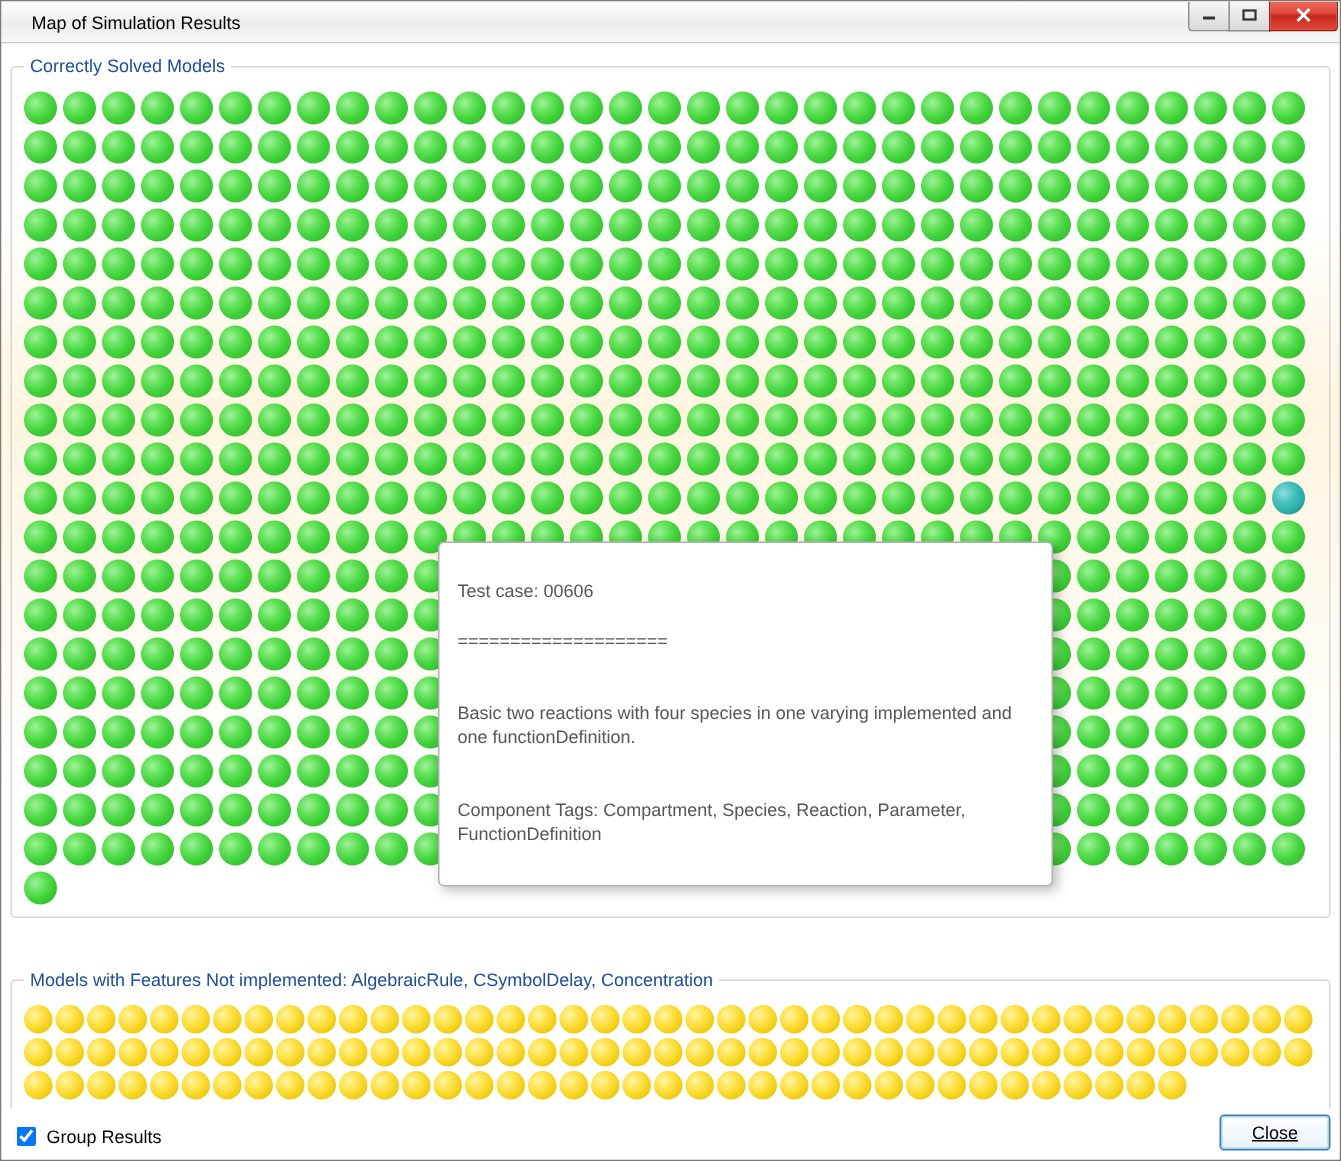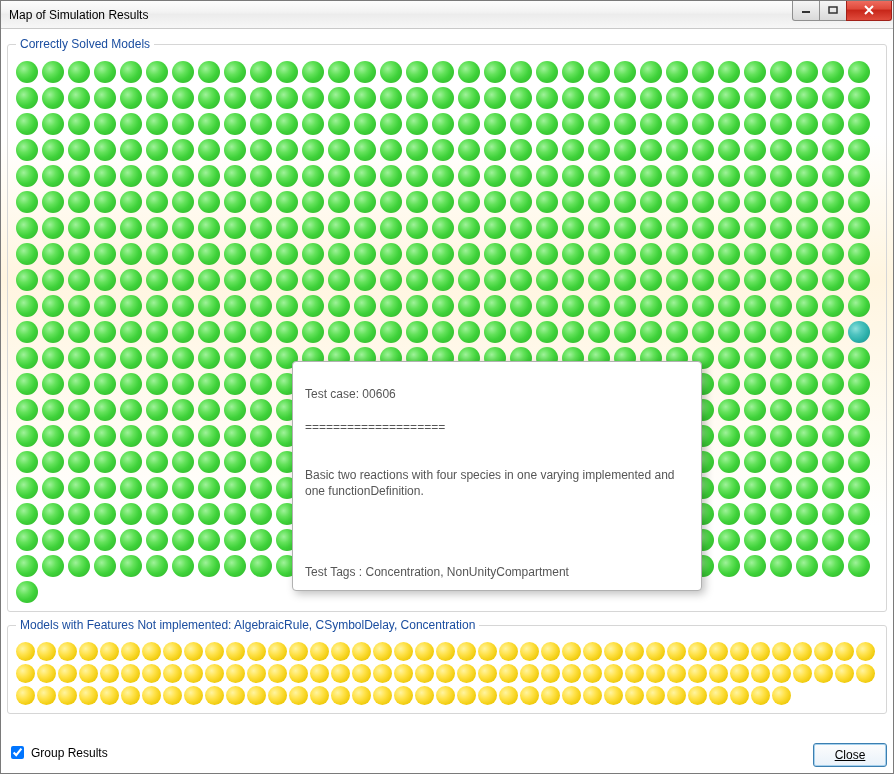--- a/index.html
+++ b/index.html
@@ -21,21 +21,21 @@
   }
   .titlebar {
     height: 28px;
     background: linear-gradient(to bottom, #fdfdfd 0%, #f3f3f3 40%, #ececec 50%, #f7f7f7 100%);
     border-bottom: 1px solid #c9c9c9;
     display: flex;
     align-items: center;
     font-size: 12px;
   }
   .titlebar-title {
-    padding-left: 8px;
+    padding-left: 20px;
     color: #000;
     flex: 1;
   }
   .win-controls {
     display: flex;
     height: 20px;
     margin-top: -8px;
     margin-right: 1px;
   }
   .win-btn {
@@ -61,20 +61,21 @@
   }
   .win-btn svg { display: block; }
 
   .client {
     flex: 1;
     padding: 6px 6px 6px 6px;
     display: flex;
     flex-direction: column;
     background: linear-gradient(to bottom, #ffffff 0%, #ffffff 15%, #fff5e0 35%, #ffffff 70%);
     overflow: hidden;
+    gap: 28px;
   }
 
   fieldset.group {
     border: 1px solid #d6d6d6;
     border-radius: 3px;
     margin: 2px 0 4px 0;
     padding: 10px 8px 8px 8px;
     background: transparent;
     position: relative;
   }
@@ -126,21 +127,21 @@
     font-size: 12px;
     color: #565656;
     line-height: 1.35;
     max-width: 410px;
     white-space: pre-line;
     z-index: 10;
   }
 
   .bottom-bar {
     display: flex;
-    align-items: flex-start;
+    align-items: flex-end;
     padding: 4px 6px 6px 6px;
     background: #fff;
   }
   .checkbox-row {
     display: flex;
     align-items: center;
     gap: 4px;
     font-size: 12px;
     color: #000;
     flex: 1;
@@ -853,22 +854,21 @@
             <div class="dot green"></div>
             <div class="dot green"></div>
             <div class="dot green"></div>
             <div class="dot green"></div>
             <div class="dot green"></div>
           </div>
         <div class="tooltip" id="tooltip" style="left:276px; top:300px;">
           <span>Test case: 00606</span><br>
           <span>====================</span><br><br>
           <span>Basic two reactions with four species in one varying implemented and one functionDefinition.</span><br><br>
-          <br>
-          <span>Test Tags         : Concentration, NonUnityCompartment</span>
+          <span>Component Tags: Compartment, Species, Reaction, Parameter, FunctionDefinition</span><br>
         </div>
       </div>
     </fieldset>
 
     <fieldset class="group">
       <legend>Models with Features Not implemented: AlgebraicRule, CSymbolDelay, Concentration</legend>
       <div class="dots-wrap small" id="notimpl-dots">
           <div class="dot yellow"></div>
           <div class="dot yellow"></div>
           <div class="dot yellow"></div>

